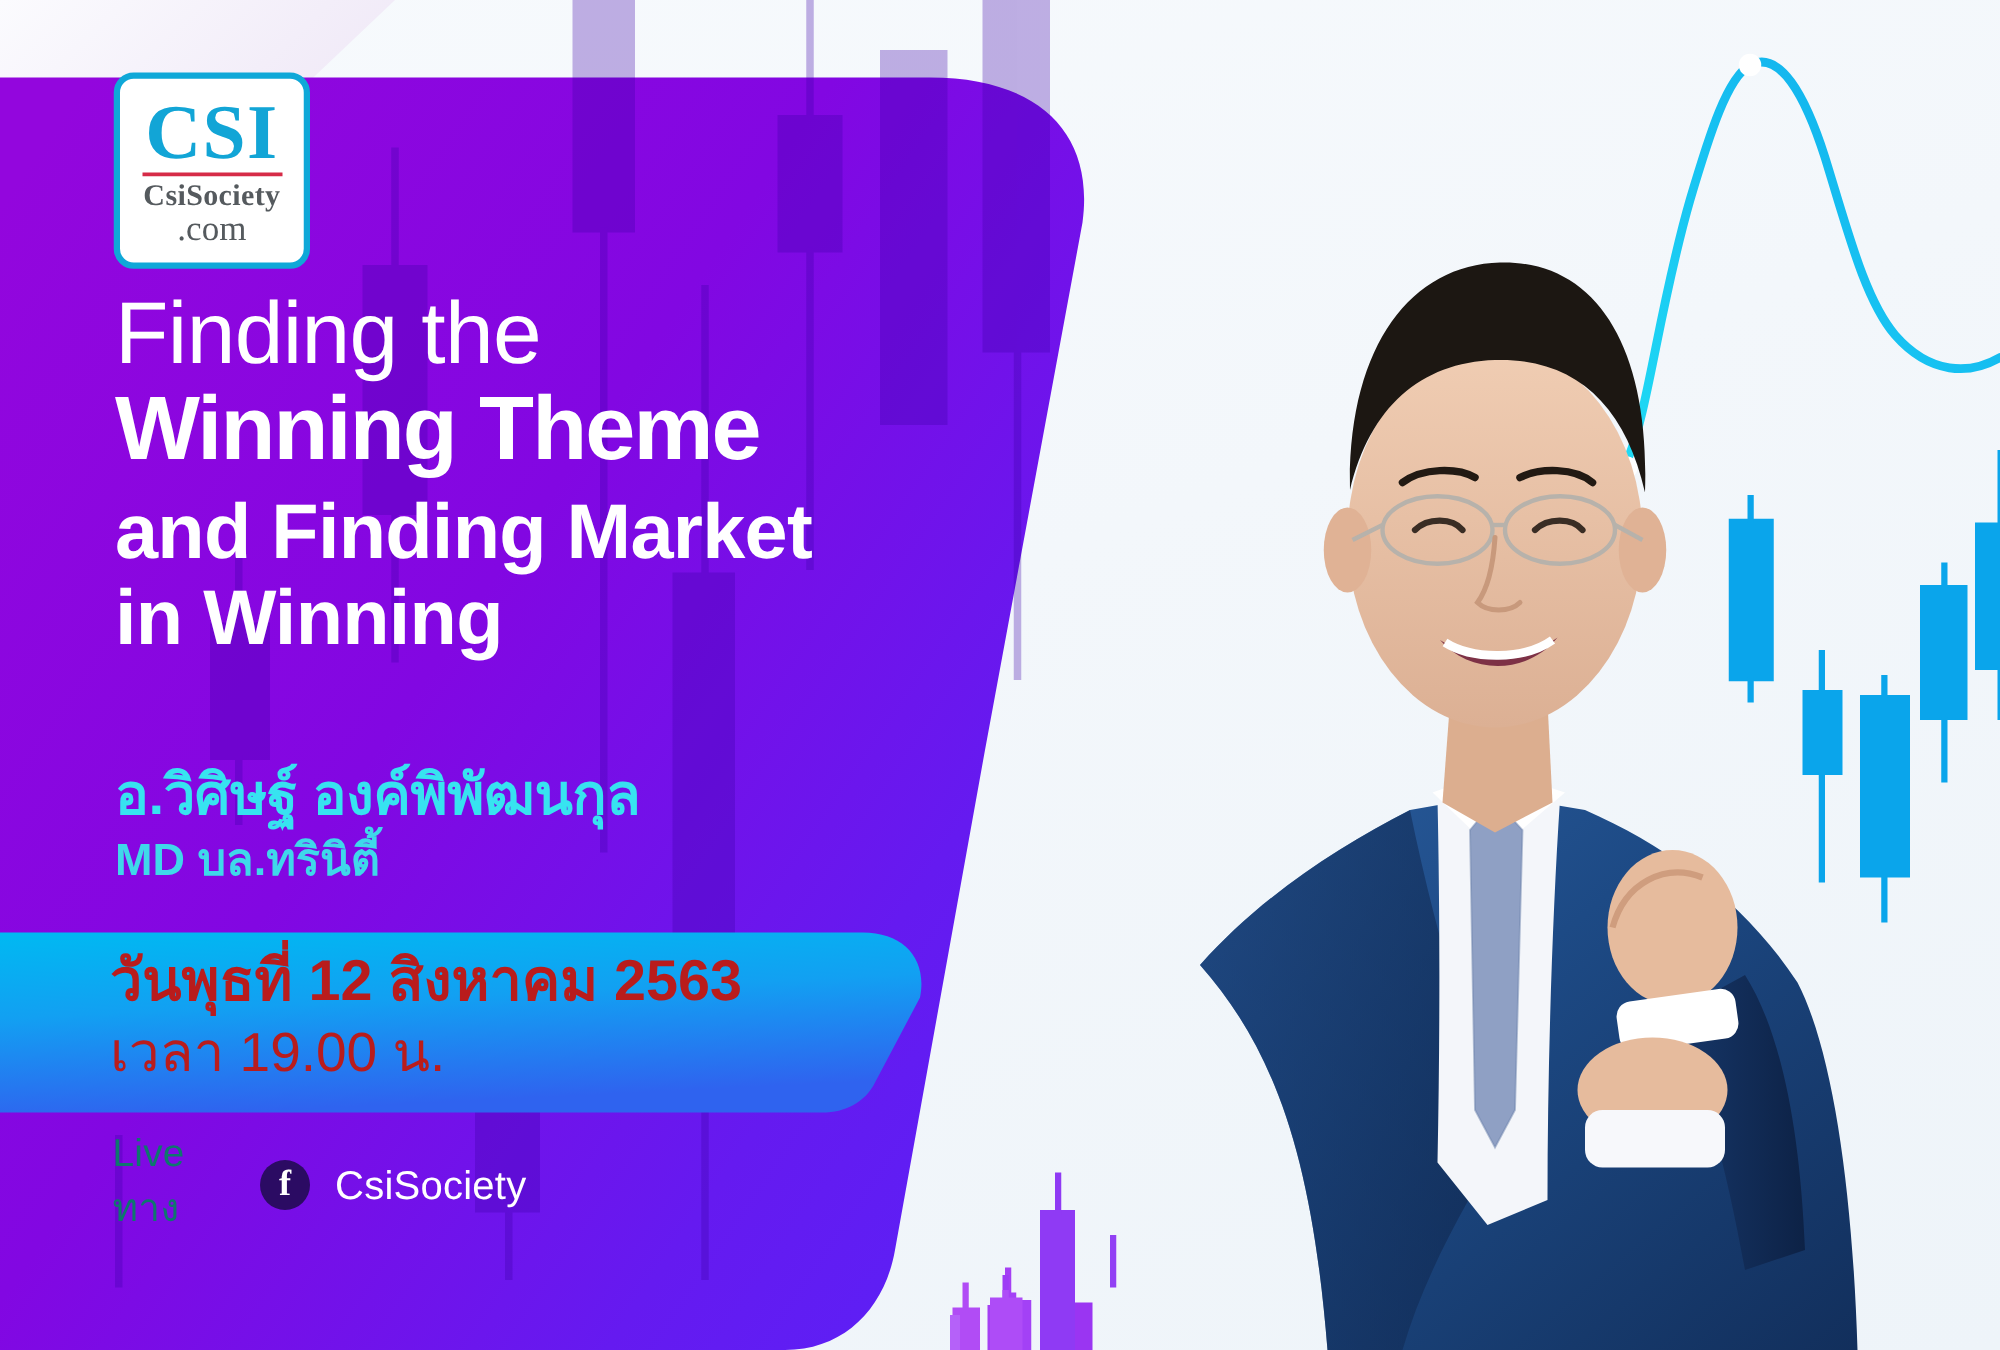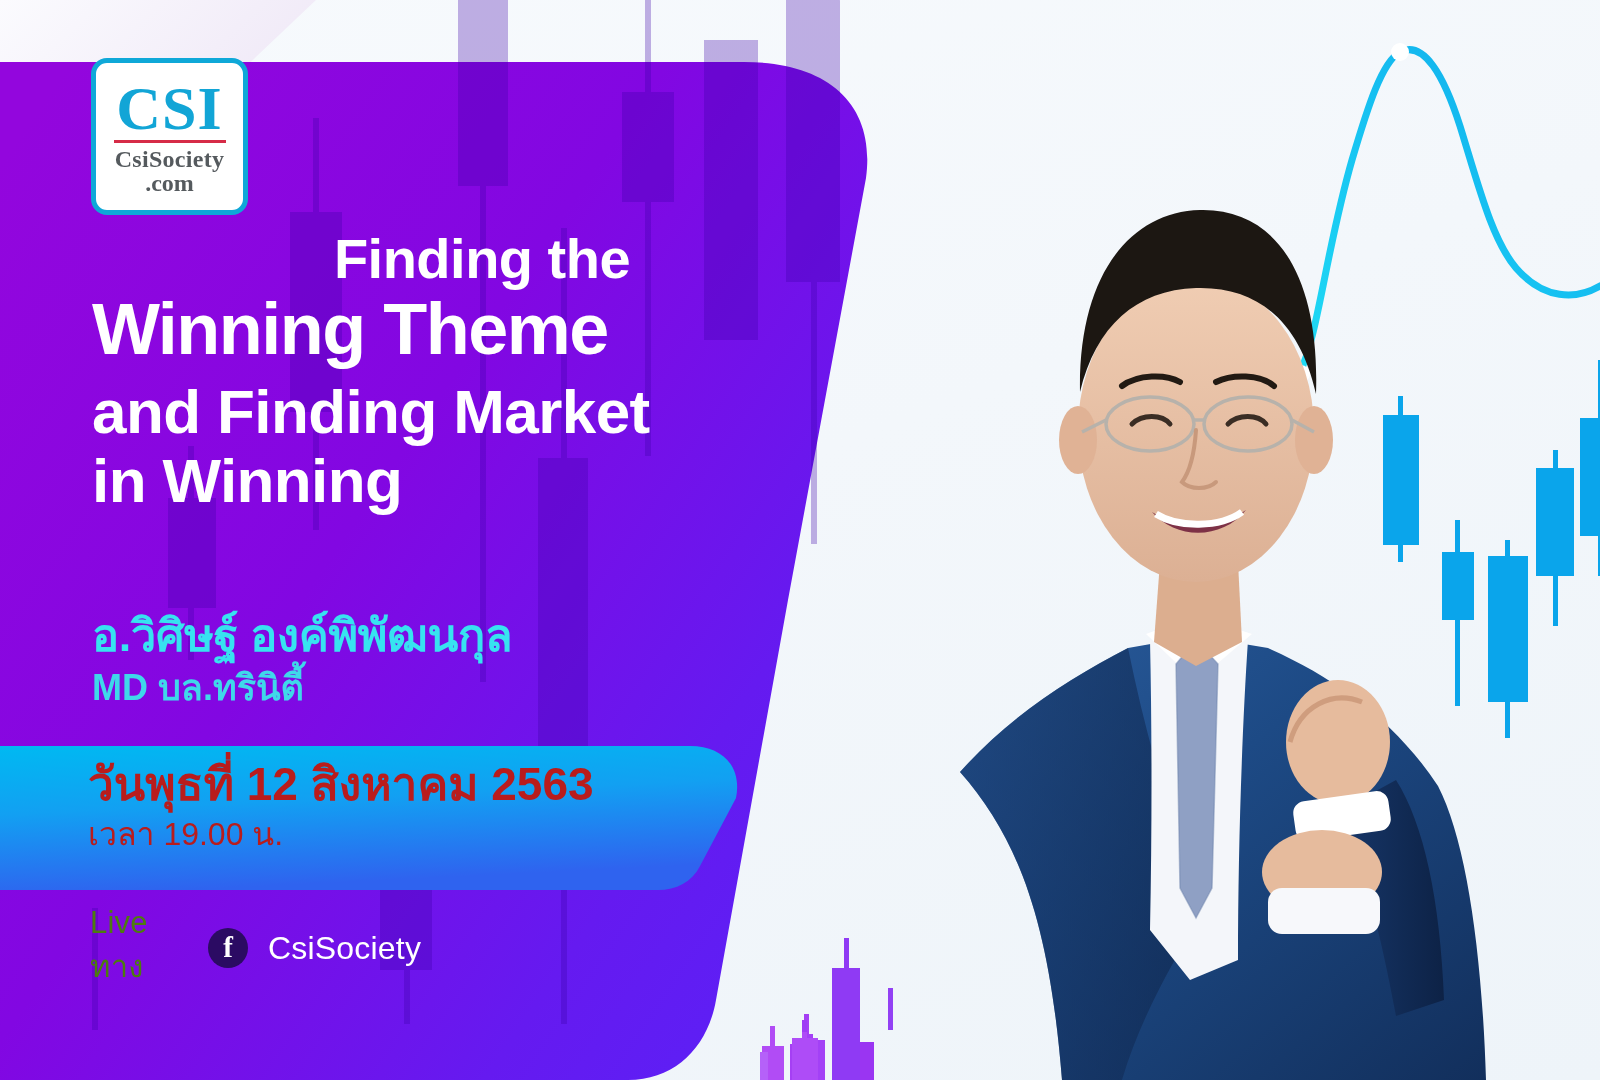--- a/index.html
+++ b/index.html
@@ -52,31 +52,30 @@
   }
   .logo-sub {
     font-family:"Liberation Serif", serif;
     font-weight:bold;
     font-size:24px; line-height:1.0;
     color:#555a5e;
     letter-spacing:0.3px;
   }
   .logo-dom {
     font-family:"Liberation Serif", serif;
-    font-weight:bold;
-    font-size:24px; line-height:1.05;
+    font-weight:normal;
+    font-size:28px; line-height:1.05;
     color:#555a5e;
   }
 
   
   .headline { position:absolute; left:92px; top:230px; width:780px; color:#fff; }
   .h-line1 {
-    font-size:56px; line-height:1.03; font-weight:700;
+    font-size:70px; line-height:1.03; font-weight:400;
     letter-spacing:-0.5px;
-    text-align:center;
   }
   .h-line2 {
     font-size:72px; line-height:1.04; font-weight:700;
     letter-spacing:-1.5px; margin-top:4px;
   }
   .h-line3 {
     font-size:62px; line-height:1.12; font-weight:600;
     letter-spacing:-0.6px; margin-top:10px;
   }
   .h-line4 {
@@ -94,27 +93,27 @@
     font-size:36px; font-weight:700; color:#3fd8ea;
     line-height:1.2; margin-top:4px;
   }
 
   
   .date-text {
     position:absolute; left:88px; top:755px;
     color:#b91c1c;
   }
   .date-line1 { font-size:46px; font-weight:700; line-height:1.28; }
-  .date-line2 { font-size:32px; font-weight:400; line-height:1.3; }
+  .date-line2 { font-size:44px; font-weight:400; line-height:1.3; }
 
   
   .social { position:absolute; left:90px; top:920px; }
   .srow { display:flex; align-items:center; height:56px; margin-bottom:14px; }
   .slabel {
-    color:#4d7c0f; font-size:31px; font-weight:400;
+    color:#0f766e; font-size:31px; font-weight:400;
     width:118px; flex:none; letter-spacing:0.2px;
   }
   .sicon {
     width:40px; height:40px; border-radius:50%;
     background:#2b0b63;
     display:flex; align-items:center; justify-content:center;
     flex:none; margin-right:20px;
   }
   .sicon.line-ic { background:#2e0d68; }
   .shandle { color:#ffffff; font-size:32px; font-weight:400; letter-spacing:0.2px; }

